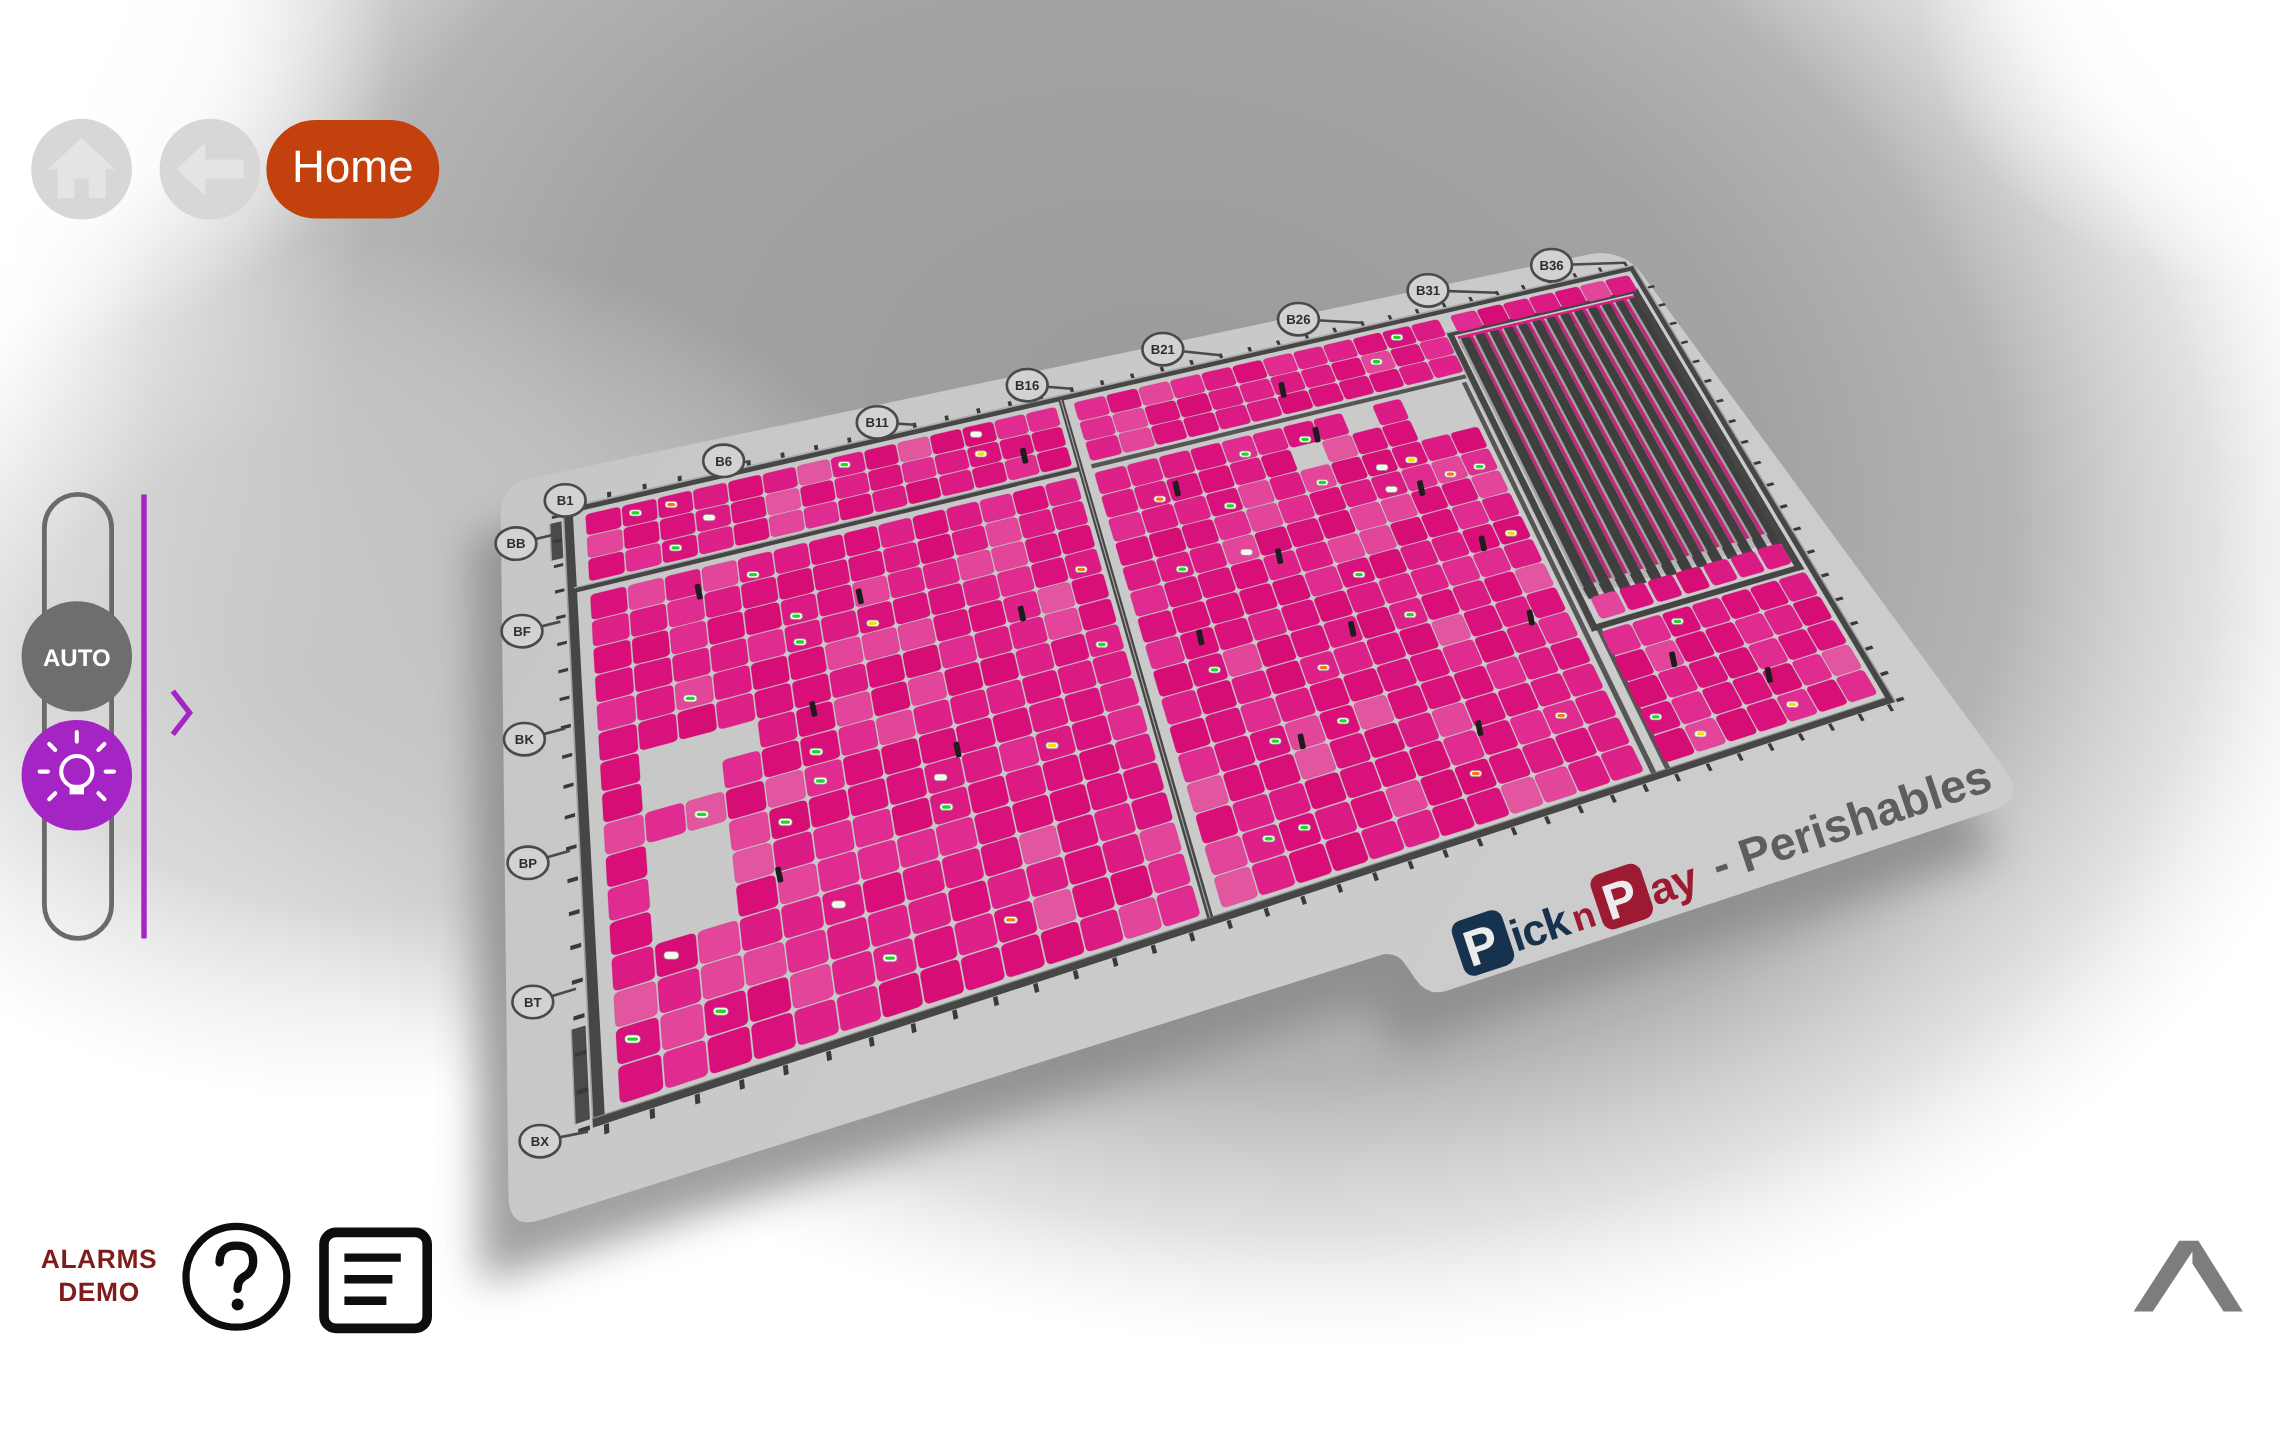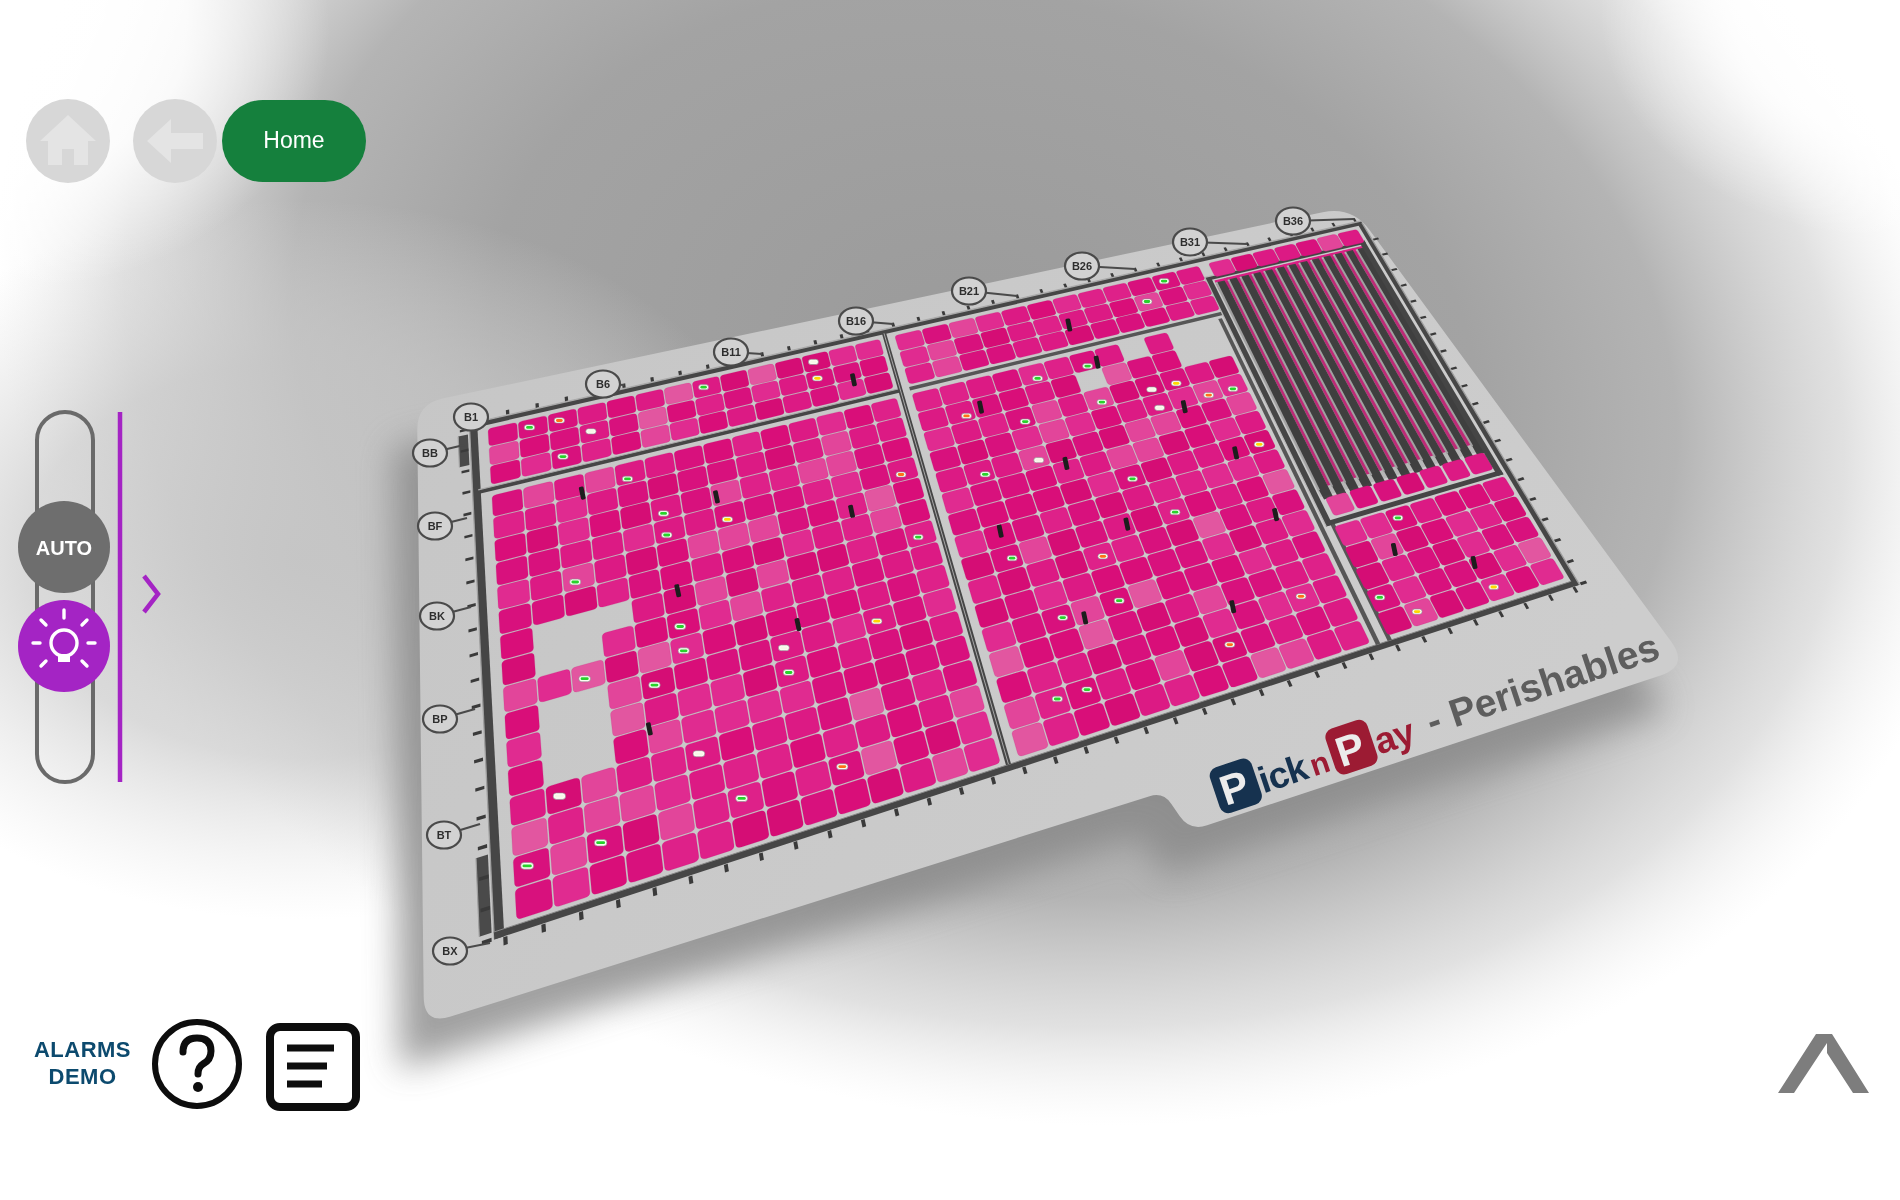--- a/index.html
+++ b/index.html
@@ -1,22 +1,22 @@
 <!DOCTYPE html>
 <html><head><meta charset="utf-8">
 <style>
 * { margin:0; padding:0; box-sizing:border-box; }
 html,body { width:1900px; height:1200px; overflow:hidden; font-family:"Liberation Sans", sans-serif; }
 body { background: #ffffff; }
 .circle-btn { position:absolute; width:84px; height:84px; border-radius:50%; background:#d7d7d7; }
 #homebtn { left:26px; top:99px; }
 #backbtn { left:133px; top:99px; }
-#homepill { position:absolute; left:222px; top:100px; width:144px; height:82px; border-radius:41px; background:#15803d;
-  color:#fff; font-size:23px; text-align:center; line-height:80px; }
-#alarms { position:absolute; left:10px; top:1036px; width:145px; text-align:center; font-weight:bold; font-size:22px; color:#0c4a6e; line-height:27px; letter-spacing:0.5px; }
+#homepill { position:absolute; left:222px; top:100px; width:144px; height:82px; border-radius:41px; background:#c2410c;
+  color:#fff; font-size:38px; text-align:center; line-height:80px; }
+#alarms { position:absolute; left:10px; top:1036px; width:145px; text-align:center; font-weight:bold; font-size:22px; color:#7f1d1d; line-height:27px; letter-spacing:0.5px; }
 </style></head>
 <body>
 
 <svg width="1900" height="1200" style="position:absolute;left:0;top:0">
 <defs>
  <filter id="blur1" x="-20%" y="-20%" width="140%" height="140%">
         <feGaussianBlur stdDeviation="17"></feGaussianBlur>
       </filter>
  <radialGradient id="bgwhite" cx="0.5" cy="0.5" r="0.5">
   <stop offset="0" stop-color="#ffffff"></stop>

